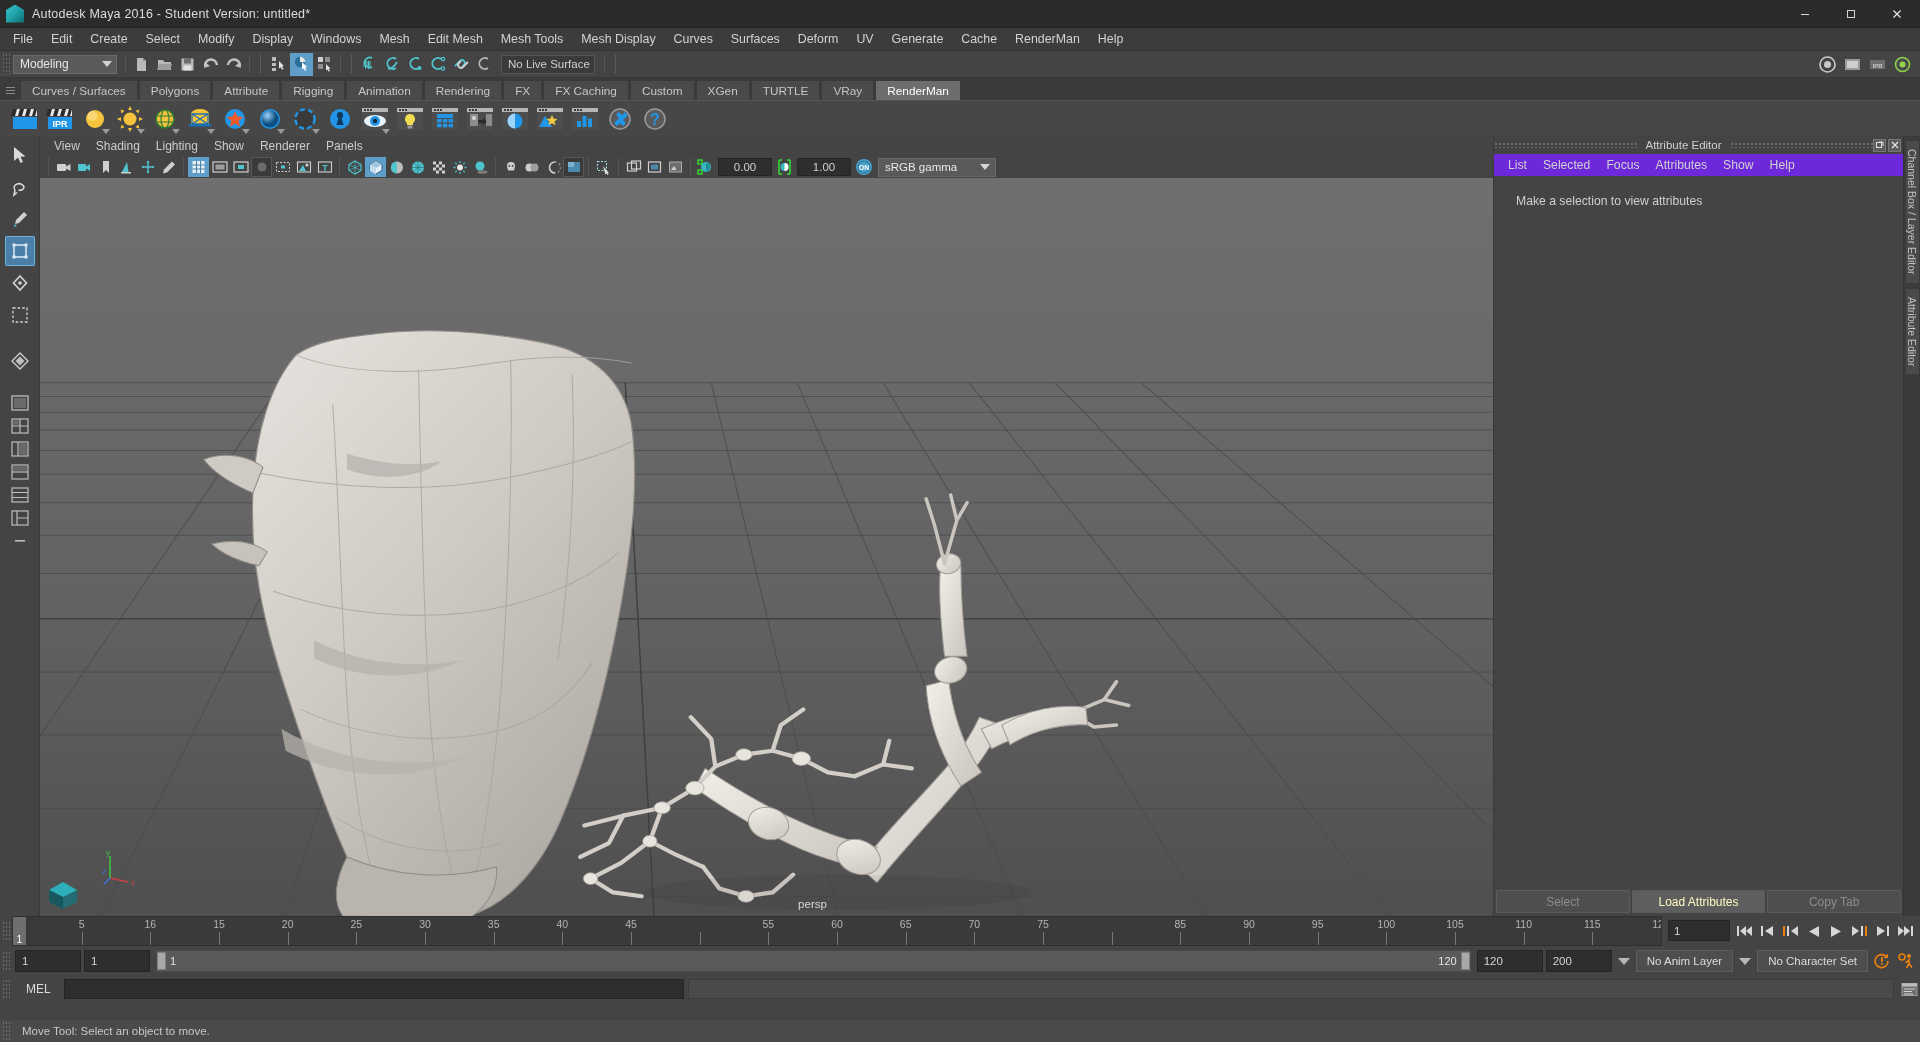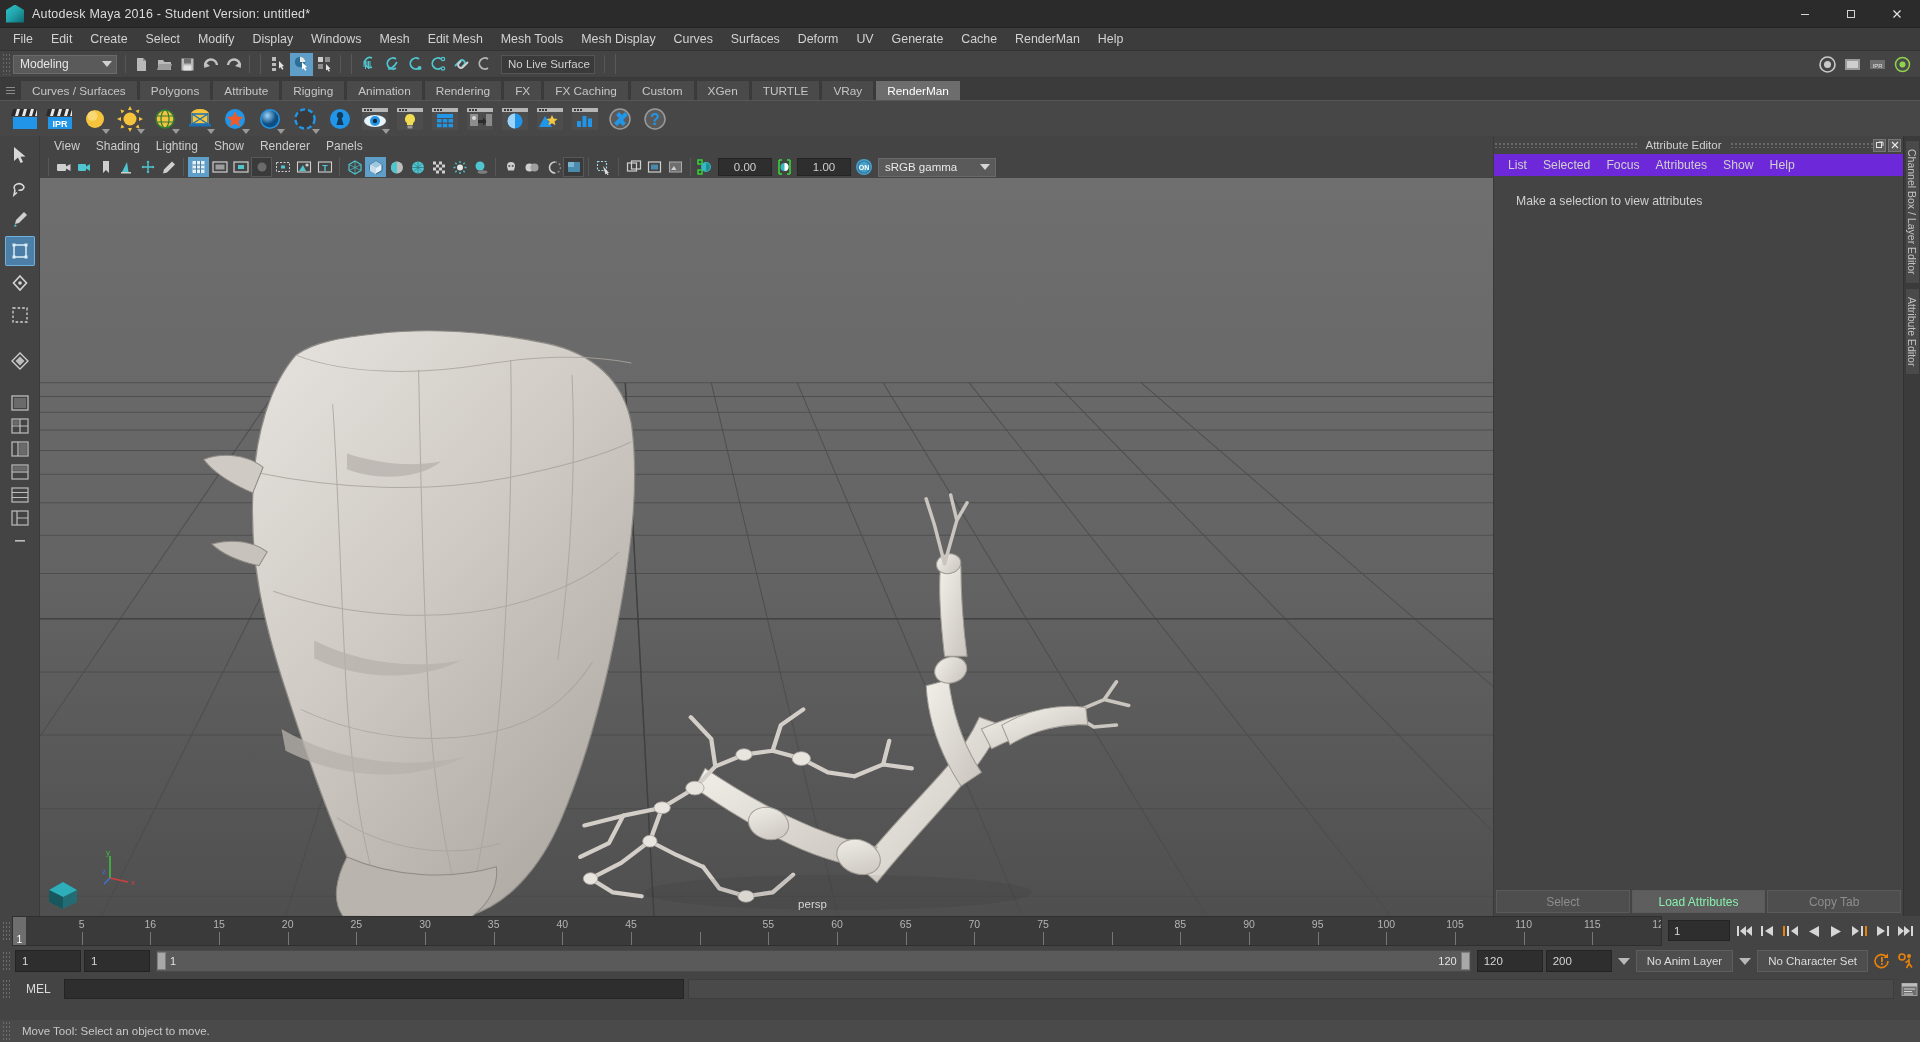--- a/index.html
+++ b/index.html
@@ -165,21 +165,21 @@
     font-size: 9px; display: flex; align-items: center; justify-content: center; line-height: 1;
   }
   .attrmenu { height: 22px; flex: 0 0 22px; display: flex; align-items: center; padding-left: 6px; background: #6d28d9; }
   .attrmenu .mi { padding: 1px 8px; font-size: 12.2px; color: #d0d0d0; }
   .attrbody { flex: 1; padding: 18px 0 0 22px; font-size: 12.2px; color: #cfcfcf; }
   .attrbtns { height: 26px; flex: 0 0 26px; display: flex; gap: 2px; padding: 0 2px 3px 2px; align-items: stretch; }
   .abtn {
     flex: 1; background: #4e4e4e; border: 1px solid #5b5b5b; color: #8d8d8d;
     display: flex; align-items: center; justify-content: center; font-size: 12px;
   }
-  .abtn.enabled { background: #5e5e5e; color: #86efac; }
+  .abtn.enabled { background: #5e5e5e; color: #fef9c3; }
 
   
   .rightrail {
     width: 17px; flex: 0 0 17px; background: #3b3b3b; display: flex; flex-direction: column;
     align-items: center; border-left: 1px solid #323232;
   }
   .railtab {
     writing-mode: vertical-rl; text-orientation: mixed; font-size: 10.5px; color: #c2c2c2;
     padding: 8px 0; margin-top: 4px; background: #4a4a4a; border: 1px solid #3a3a3a; width: 15px;
     display:flex; align-items:center; justify-content:center;

